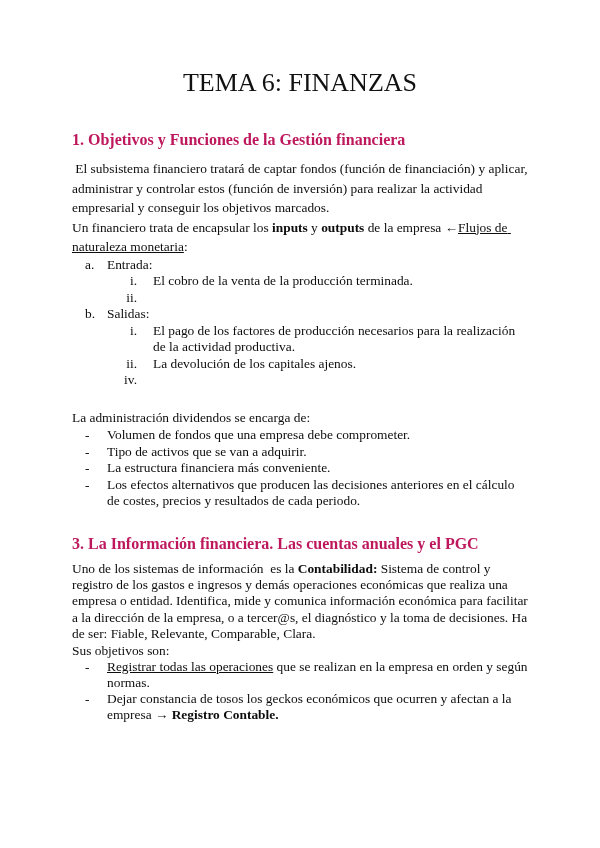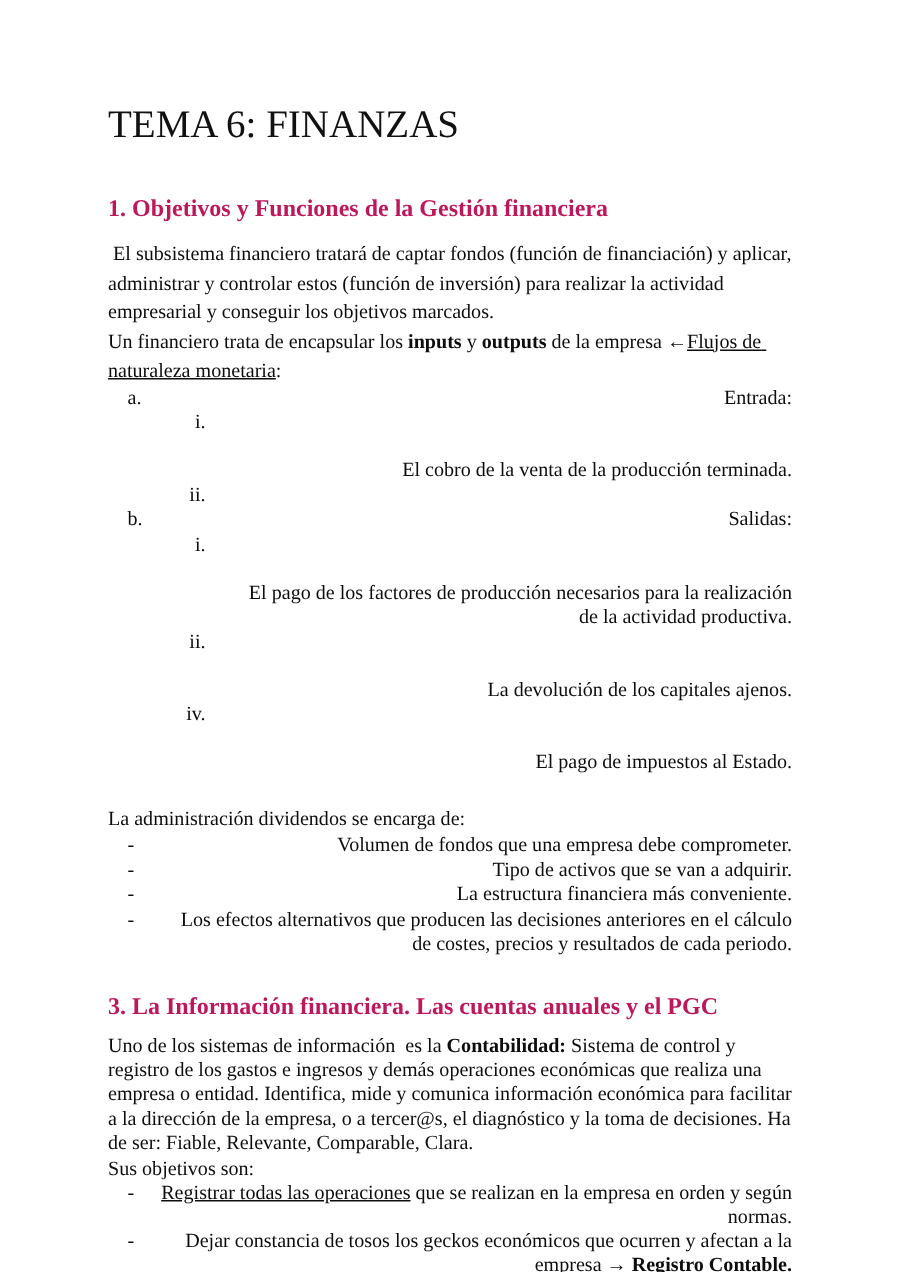--- a/index.html
+++ b/index.html
@@ -15,20 +15,21 @@
     width: 600px;
     height: 848px;
     box-sizing: border-box;
     padding: 0 72px;
     background: #ffffff;
     color: #0d0d0d;
     font-family: "Liberation Serif", "DejaVu Serif", serif;
   }
   .title {
     margin: 66px 0 0 0;
+    text-align: center;
     font-size: 26px;
     line-height: 34px;
     font-weight: normal;
     color: #111111;
   }
   .section-heading {
     font-weight: bold;
     font-size: 16px;
     line-height: 27px;
     margin: 26px 0 0 0;
@@ -52,22 +53,22 @@
   .li .marker { flex: none; }
   .li-alpha > .marker, .li-dash > .marker {
     margin-left: 13px;
     width: 22px;
   }
   .li-roman > .marker {
     margin-left: 35px;
     width: 30px;
     text-align: right;
   }
-  .li-roman > .content { margin-left: 16px; margin-top: 32px; }
-  .li > .content { flex: 1 1 auto; min-width: 0; text-align: right; }
+  .li-roman > .content { margin-left: 16px; }
+  .li > .content { flex: 1 1 auto; min-width: 0; }
   .spacer { height: 13px; }
 </style>
 </head>
 <body>
 
 <div class="page">
   <h1 class="title">TEMA 6: FINANZAS</h1>
 
   <div class="section section-0">
     <h2 class="section-heading">1. Objetivos y Funciones de la Gestión financiera</h2>
@@ -96,21 +97,20 @@
             <div class="li li-roman">
               <span class="marker">i.</span>
               <div class="content"><span class="run">El pago de los factores de producción necesarios para la realización de la actividad productiva.</span></div>
             </div>
             <div class="li li-roman">
               <span class="marker">ii.</span>
               <div class="content"><span class="run">La devolución de los capitales ajenos.</span></div>
             </div>
             <div class="li li-roman">
               <span class="marker">iv.</span>
-              <div class="content"><span class="run">El pago de impuestos al Estado.</span></div>
             </div>
           </div>
         </div>
         <div class="spacer"></div>
         <div class="para"><span class="run">La administración dividendos se encarga de:</span></div>
         <div class="list">
           <div class="li li-dash">
             <span class="marker">-</span>
             <div class="content"><span class="run">Volumen de fondos que una empresa debe comprometer.</span></div>
           </div>

